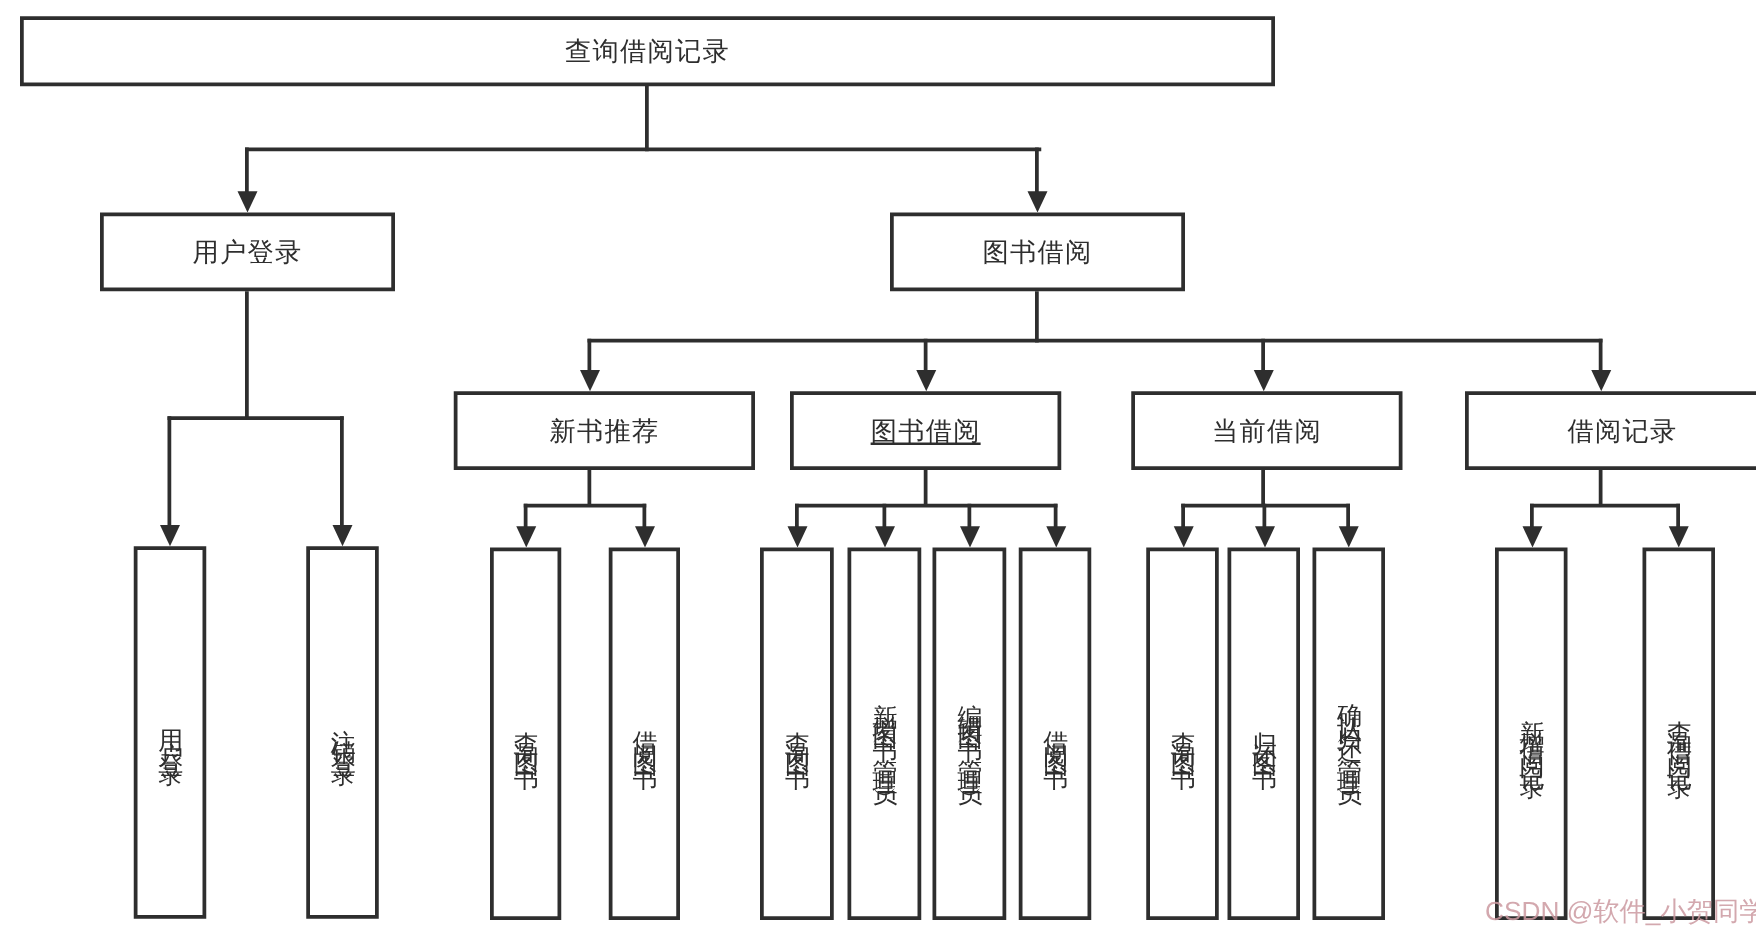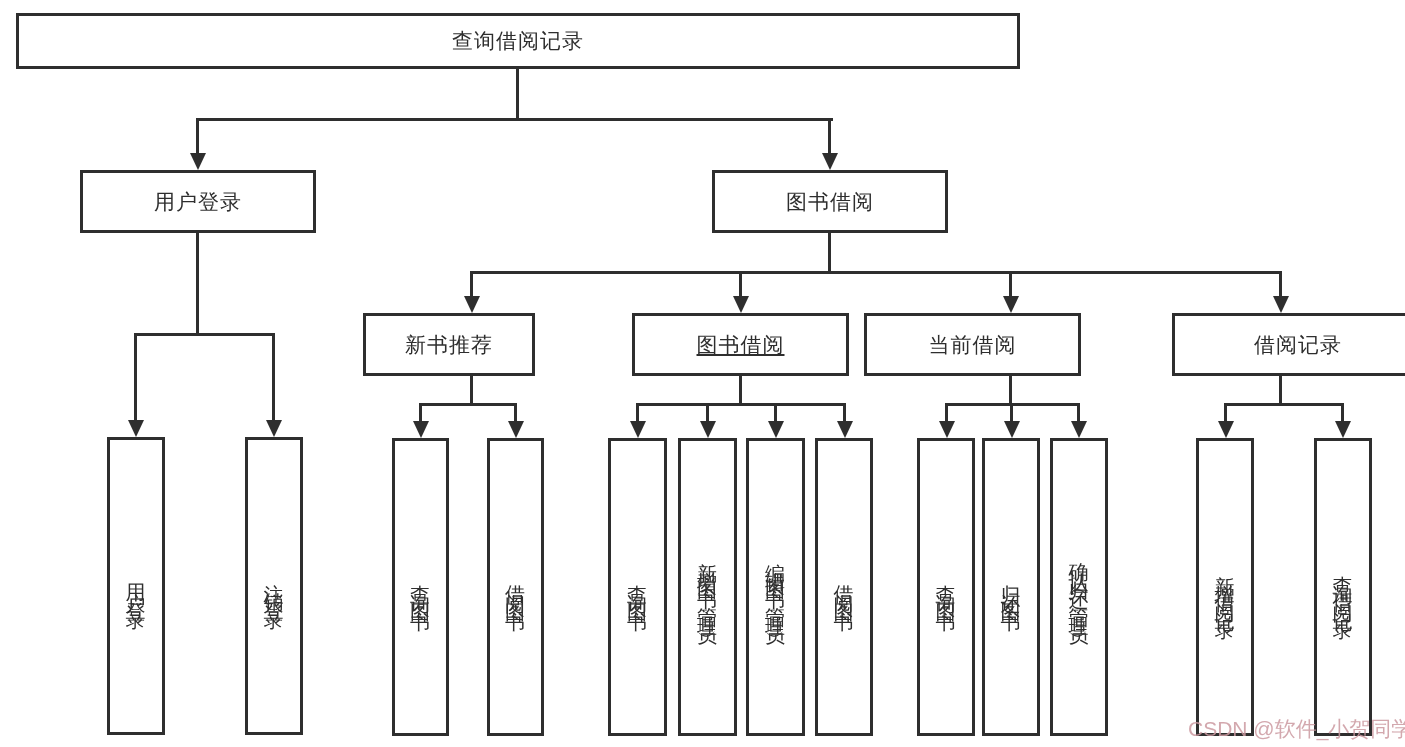--- a/index.html
+++ b/index.html
@@ -57,27 +57,27 @@
   <div class="line" style="left:470px;top:271px;width:812px;height:3px;"></div>
   <div class="line" style="left:470px;top:271px;width:3px;height:27px;"></div>
   <div class="arrow" style="left:464px;top:296px;"></div>
   <div class="line" style="left:739px;top:271px;width:3px;height:27px;"></div>
   <div class="arrow" style="left:733px;top:296px;"></div>
   <div class="line" style="left:1009px;top:271px;width:3px;height:27px;"></div>
   <div class="arrow" style="left:1003px;top:296px;"></div>
   <div class="line" style="left:1279px;top:271px;width:3px;height:27px;"></div>
   <div class="arrow" style="left:1273px;top:296px;"></div>
 
-  <div class="box" style="left:363px;top:313px;width:172px;height:63px;">
+  <div class="box" style="left:363px;top:313px;width:241px;height:63px;">
     <span>新书推荐</span>
   </div>
   <div class="box" style="left:632px;top:313px;width:217px;height:63px;text-decoration:underline;">
     <span>图书借阅</span>
   </div>
-  <div class="box" style="left:864px;top:313px;width:217px;height:63px;">
+  <div class="box" style="left:905px;top:313px;width:217px;height:63px;">
     <span>当前借阅</span>
   </div>
   <div class="box" style="left:1172px;top:313px;width:252px;height:63px;">
     <span>借阅记录</span>
   </div>
 
   <div class="line" style="left:470px;top:376px;width:3px;height:29px;"></div>
   <div class="line" style="left:419px;top:403px;width:98px;height:3px;"></div>
   <div class="line" style="left:419px;top:403px;width:3px;height:19px;"></div>
   <div class="arrow" style="left:413px;top:421px;"></div>

